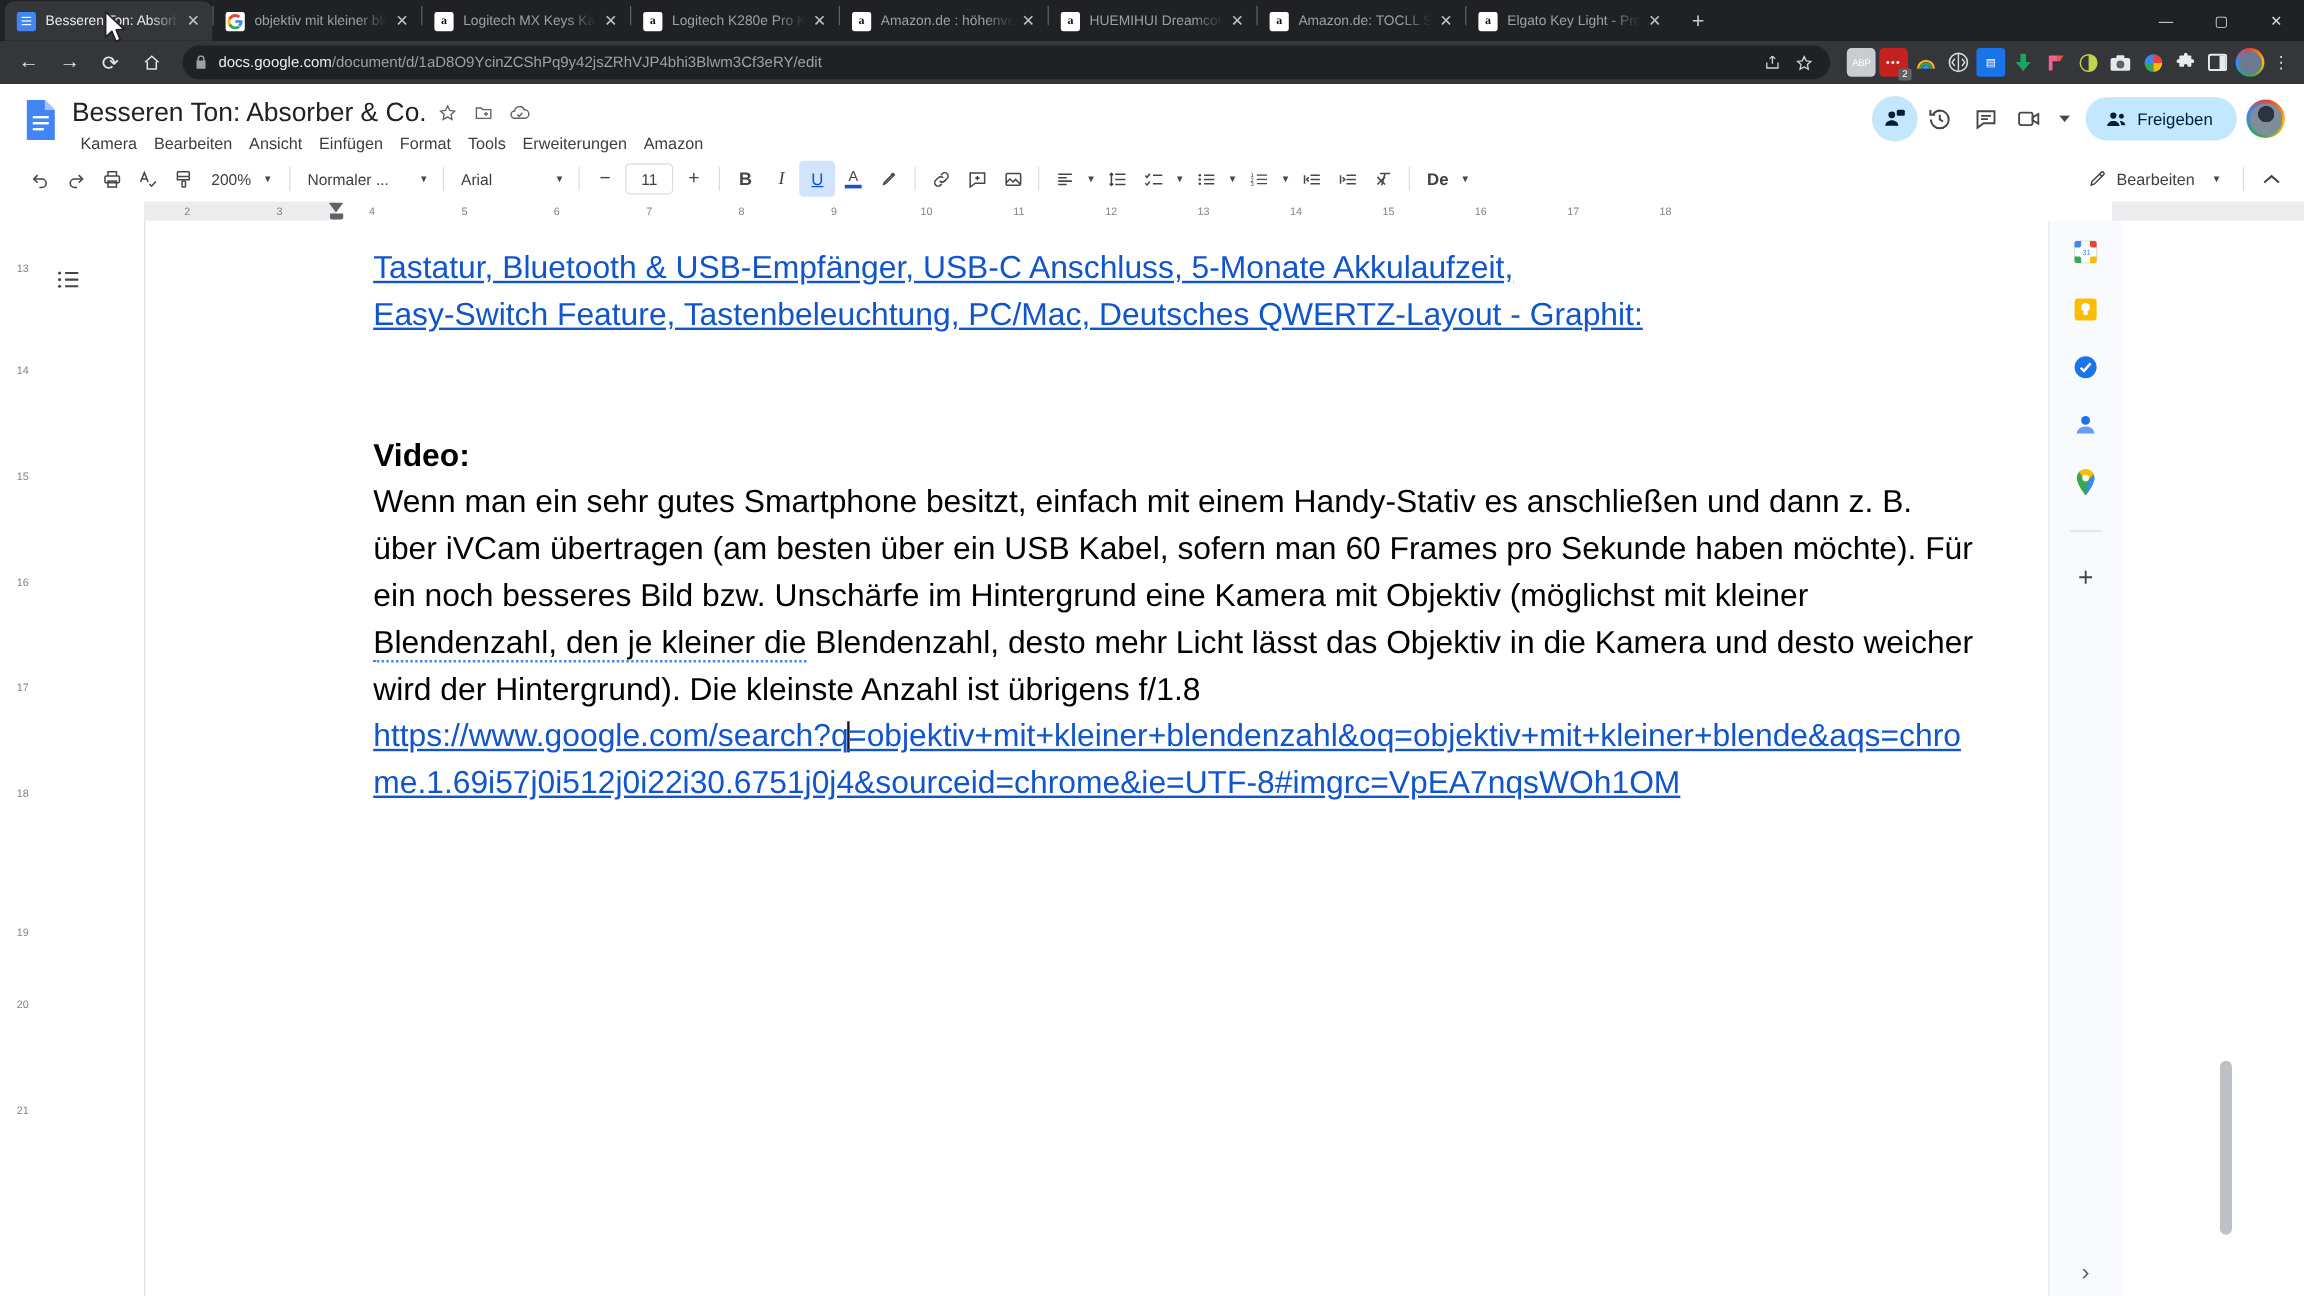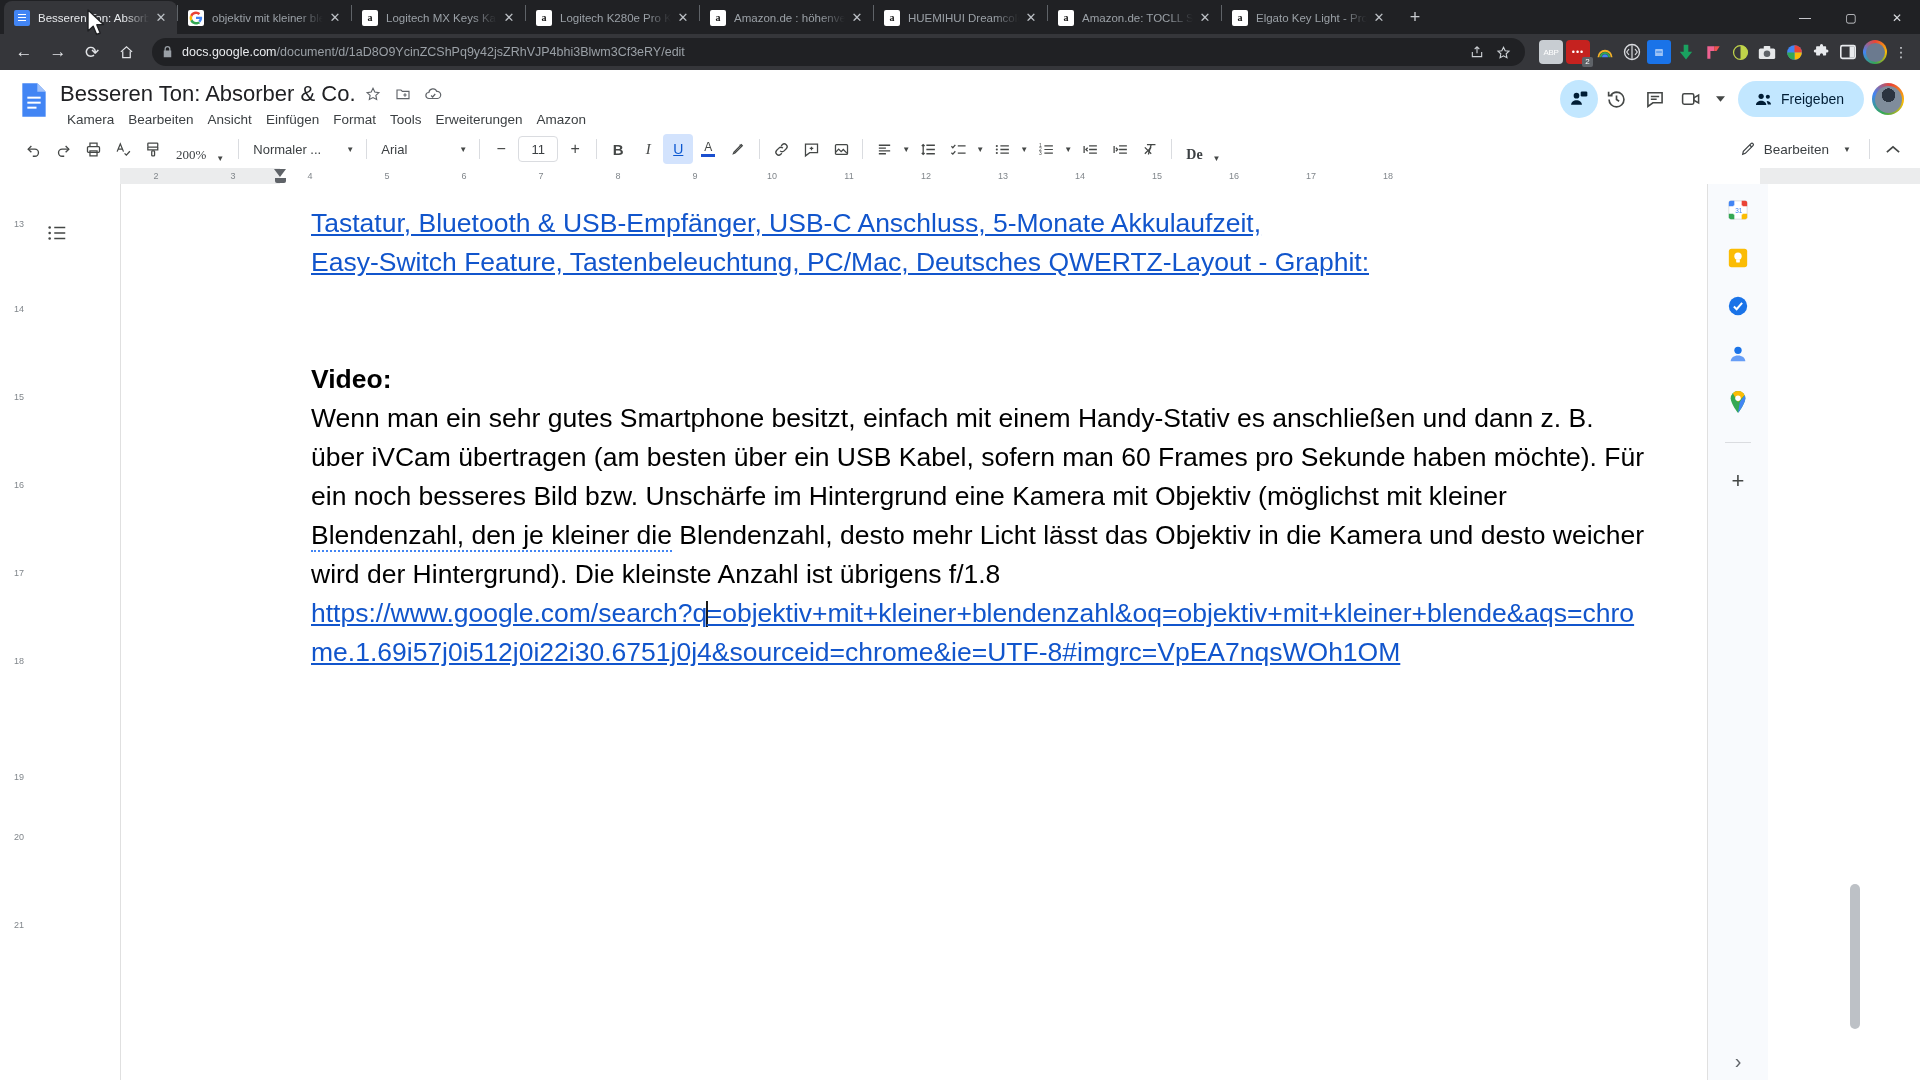--- a/index.html
+++ b/index.html
@@ -117,22 +117,22 @@
   }
   .useravatar i{width:27px;height:27px;border-radius:50%;background:#7f8c9b;display:block;
     background-image:radial-gradient(circle at 50% 34%, #2b3440 0 30%, transparent 31%);}
 
   
   .toolbar { display:flex; align-items:center; height:38px; padding:0 12px 0 18px; gap:0; }
   .tb { width:30px; height:30px; border-radius:4px; display:flex; align-items:center;
         justify-content:center; color:#444746; font-size:14px; flex:0 0 auto;}
   .tb.on { background:#d3e3fd; }
   .tb-sep { width:1px; height:20px; background:#dadce0; margin:0 6px; flex:0 0 1px;}
-  .tb-zoom { display:flex; align-items:flex-end; gap:4px; padding:0 8px; height:28px;
-             border-radius:4px; font-size:13px; color:#3c4043;font-family:Liberation Serif, serif; }
+  .tb-zoom { display:flex; align-items:center; gap:4px; padding:0 8px; height:28px;
+             border-radius:4px; font-size:13px; color:#3c4043; }
   .tb-combo { display:flex; align-items:center; justify-content:space-between; height:28px;
               border-radius:4px; font-size:13px; color:#3c4043; padding:0 6px 0 8px; }
   .caret { font-size:8px; color:#444746; margin-left:6px; }
   .fontsize-box { width:40px; height:26px; border:1px solid #dadce0; border-radius:4px;
                   display:flex; align-items:center; justify-content:center; font-size:13px;
                   color:#3c4043; margin:0 2px;}
   .tb-right { margin-left:auto; display:flex; align-items:center; gap:2px; }
   .modebtn { display:flex; align-items:center; gap:8px; height:30px; padding:0 10px;
              border-radius:4px; font-size:13.5px; color:#3c4043; }
 

